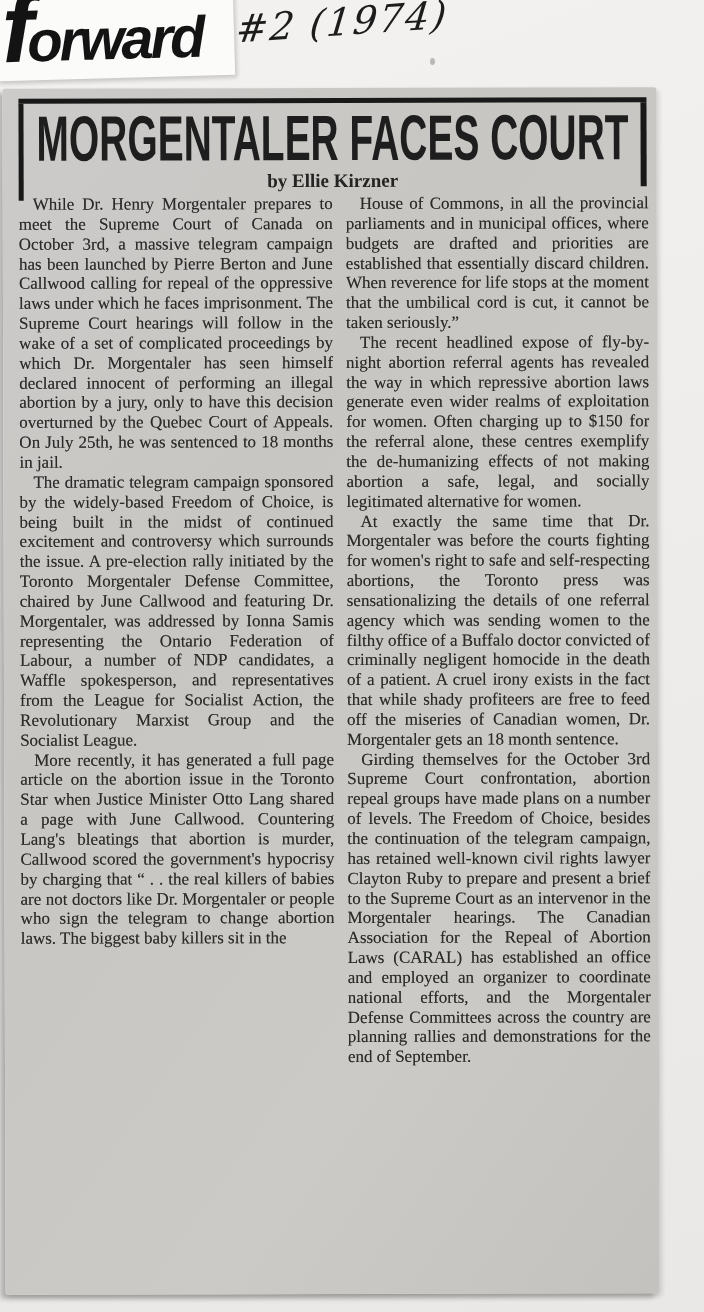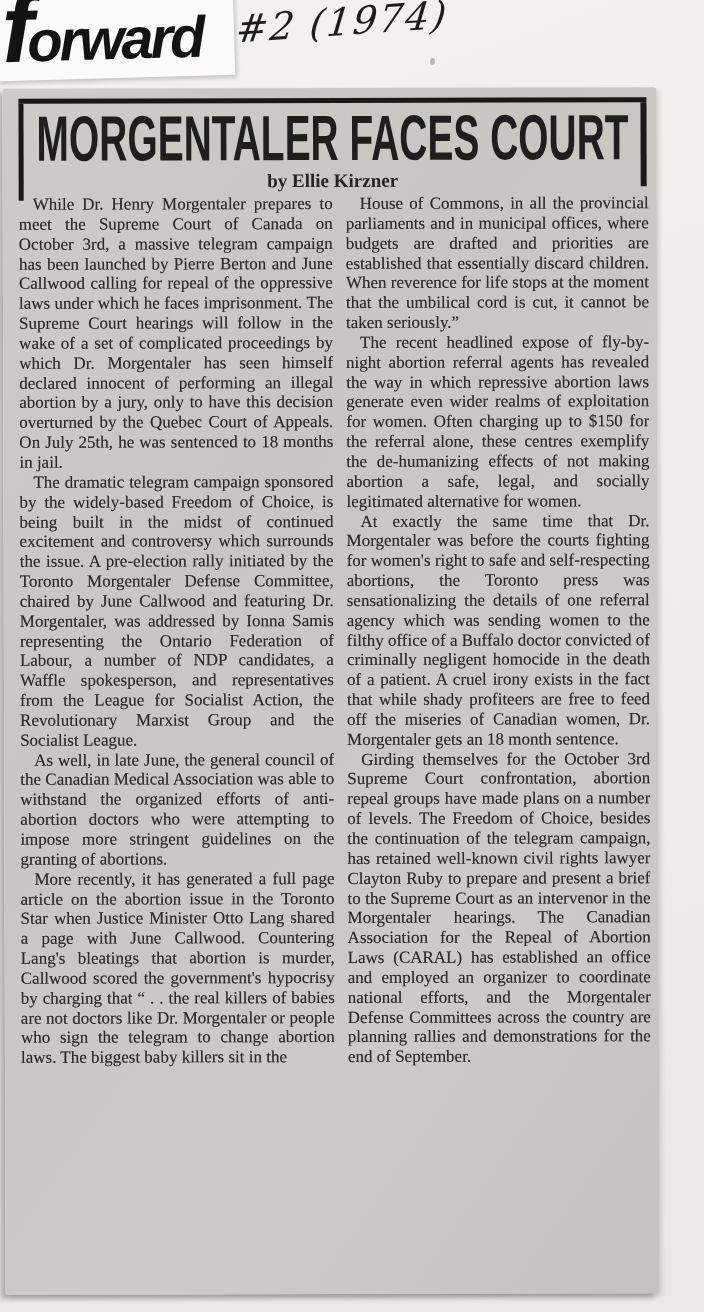--- a/index.html
+++ b/index.html
@@ -89,21 +89,20 @@
     <svg class="headline-svg" width="616" height="66">
       <text x="308" y="55" text-anchor="middle" textLength="592" lengthAdjust="spacingAndGlyphs" font-family="Liberation Sans, sans-serif" font-weight="bold" font-size="64" fill="#1e1e1e">MORGENTALER FACES COURT</text>
     </svg>
     <div class="byline">by Ellie Kirzner</div>
   </div>
 
   <div class="columns">
     <div class="col col-left">
       <p>While Dr. Henry Morgentaler prepares to meet the Supreme Court of Canada on October 3rd, a massive telegram campaign has been launched by Pierre Berton and June Callwood calling for repeal of the oppressive laws under which he faces imprisonment. The Supreme Court hearings will follow in the wake of a set of complicated proceedings by which Dr. Morgentaler has seen himself declared innocent of performing an illegal abortion by a jury, only to have this decision overturned by the Quebec Court of Appeals. On July 25th, he was sentenced to 18 months in jail.</p>
       <p>The dramatic telegram campaign sponsored by the widely-based Freedom of Choice, is being built in the midst of continued excitement and controversy which surrounds the issue. A pre-election rally initiated by the Toronto Morgentaler Defense Committee, chaired by June Callwood and featuring Dr. Morgentaler, was addressed by Ionna Samis representing the Ontario Federation of Labour, a number of NDP candidates, a Waffle spokesperson, and representatives from the League for Socialist Action, the Revolutionary Marxist Group and the Socialist League.</p>
-      <p>As well, in late June, the general council of the Canadian Medical Association was able to withstand the organized efforts of anti-abortion doctors who were attempting to impose more stringent guidelines on the granting of abortions.</p>
       <p>More recently, it has generated a full page article on the abortion issue in the Toronto Star when Justice Minister Otto Lang shared a page with June Callwood. Countering Lang's bleatings that abortion is murder, Callwood scored the government's hypocrisy by charging that “ . . the real killers of babies are not doctors like Dr. Morgentaler or people who sign the telegram to change abortion laws. The biggest baby killers sit in the</p>
     </div>
     <div class="col col-right">
       <p>House of Commons, in all the provincial parliaments and in municipal offices, where budgets are drafted and priorities are established that essentially discard children. When reverence for life stops at the moment that the umbilical cord is cut, it cannot be taken seriously.”</p>
       <p>The recent headlined expose of fly-by-night abortion referral agents has revealed the way in which repressive abortion laws generate even wider realms of exploitation for women. Often charging up to $150 for the referral alone, these centres exemplify the de-humanizing effects of not making abortion a safe, legal, and socially legitimated alternative for women.</p>
       <p>At exactly the same time that Dr. Morgentaler was before the courts fighting for women's right to safe and self-respecting abortions, the Toronto press was sensationalizing the details of one referral agency which was sending women to the filthy office of a Buffalo doctor convicted of criminally negligent homocide in the death of a patient. A cruel irony exists in the fact that while shady profiteers are free to feed off the miseries of Canadian women, Dr. Morgentaler gets an 18 month sentence.</p>
       <p>Girding themselves for the October 3rd Supreme Court confrontation, abortion repeal groups have made plans on a number of levels. The Freedom of Choice, besides the continuation of the telegram campaign, has retained well-known civil rights lawyer Clayton Ruby to prepare and present a brief to the Supreme Court as an intervenor in the Morgentaler hearings. The Canadian Association for the Repeal of Abortion Laws (CARAL) has established an office and employed an organizer to coordinate national efforts, and the Morgentaler Defense Committees across the country are planning rallies and demonstrations for the end of September.</p>
     </div>
   </div>
 

